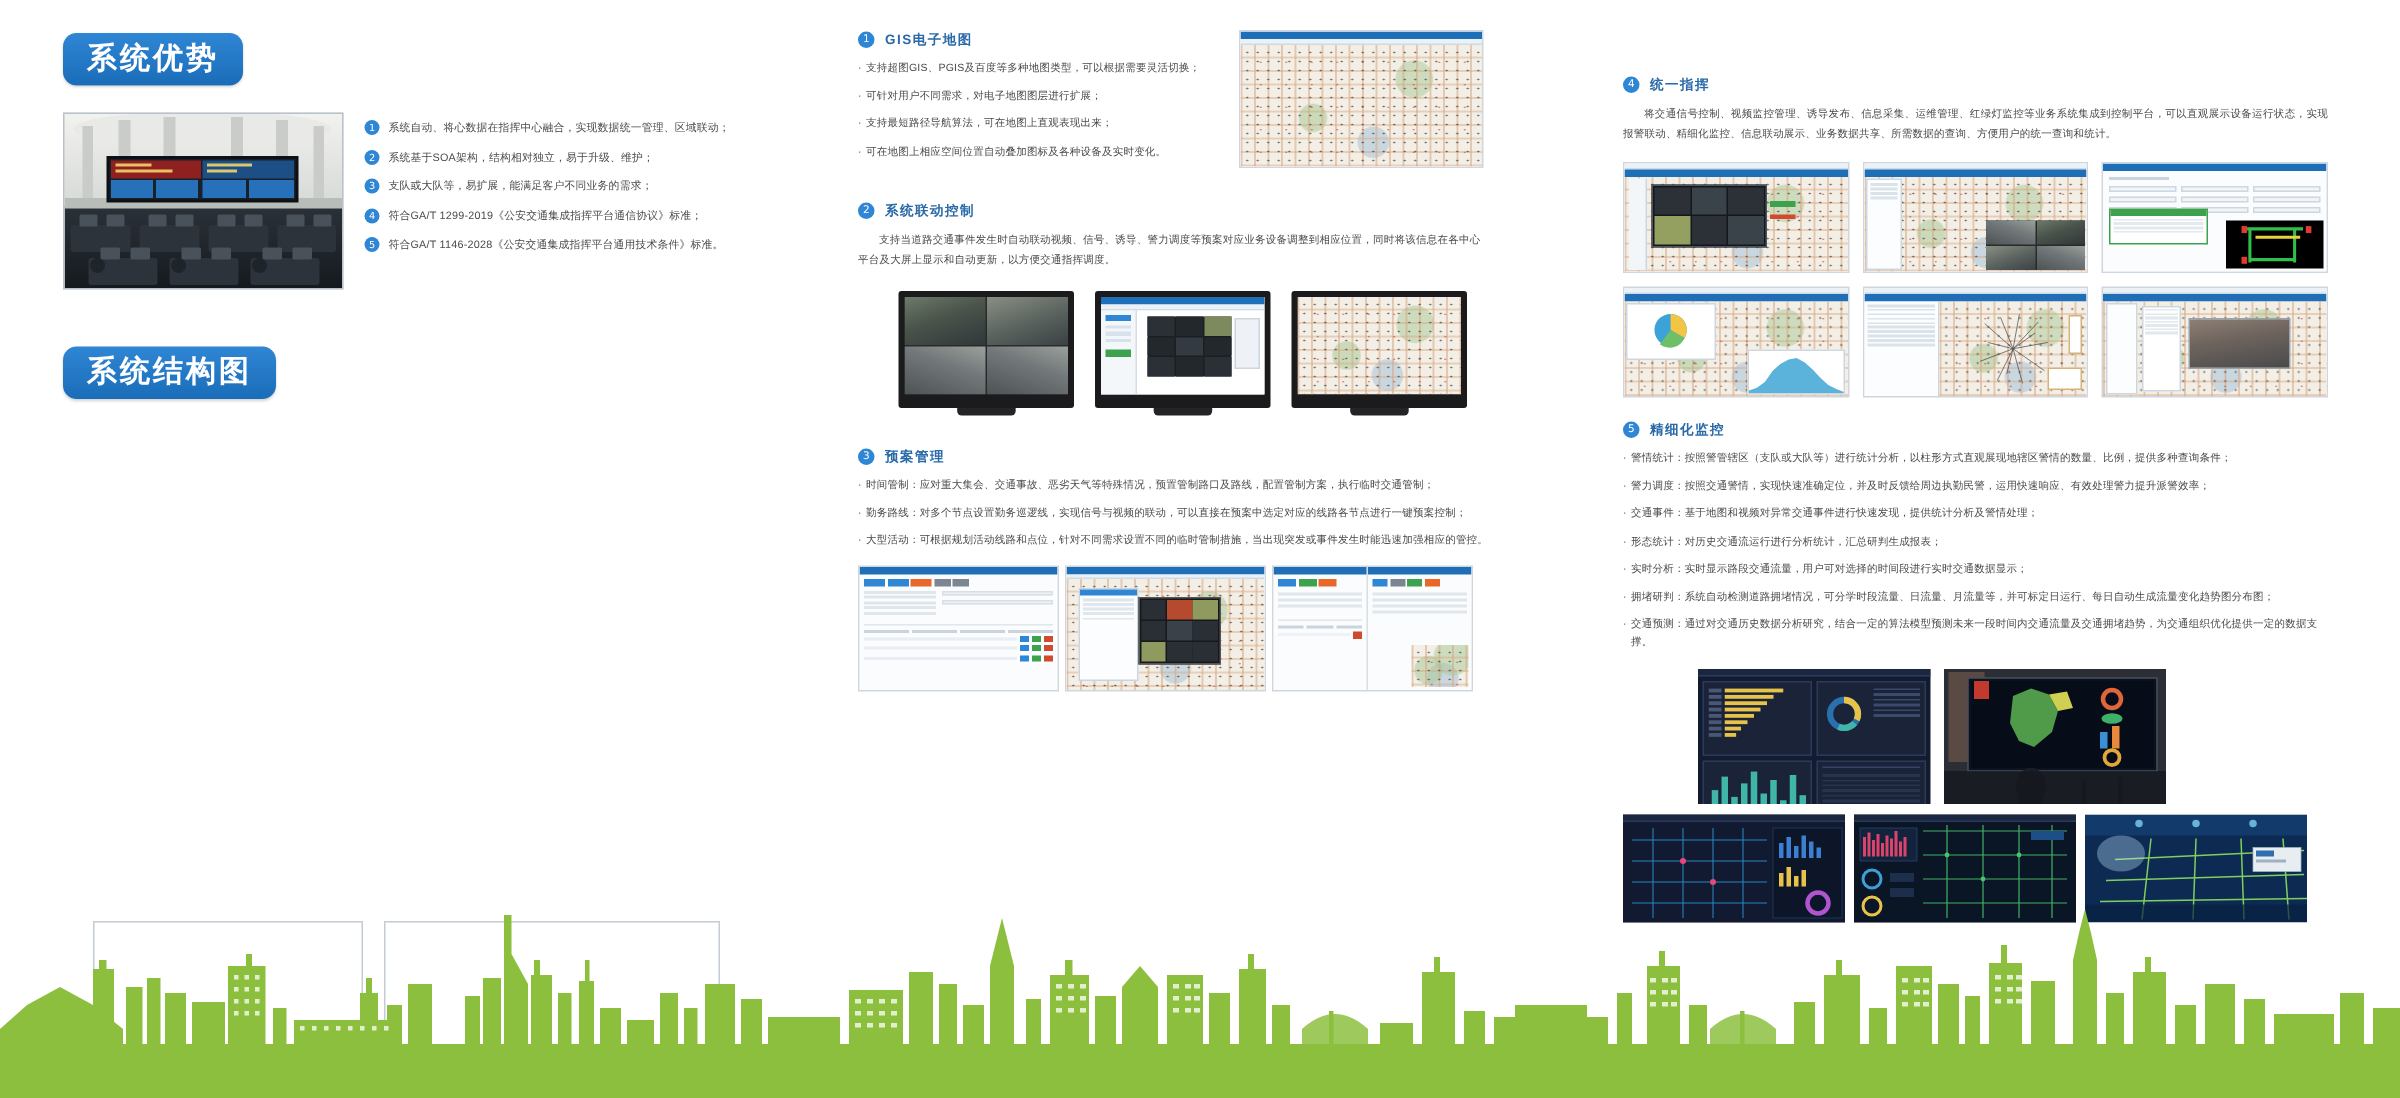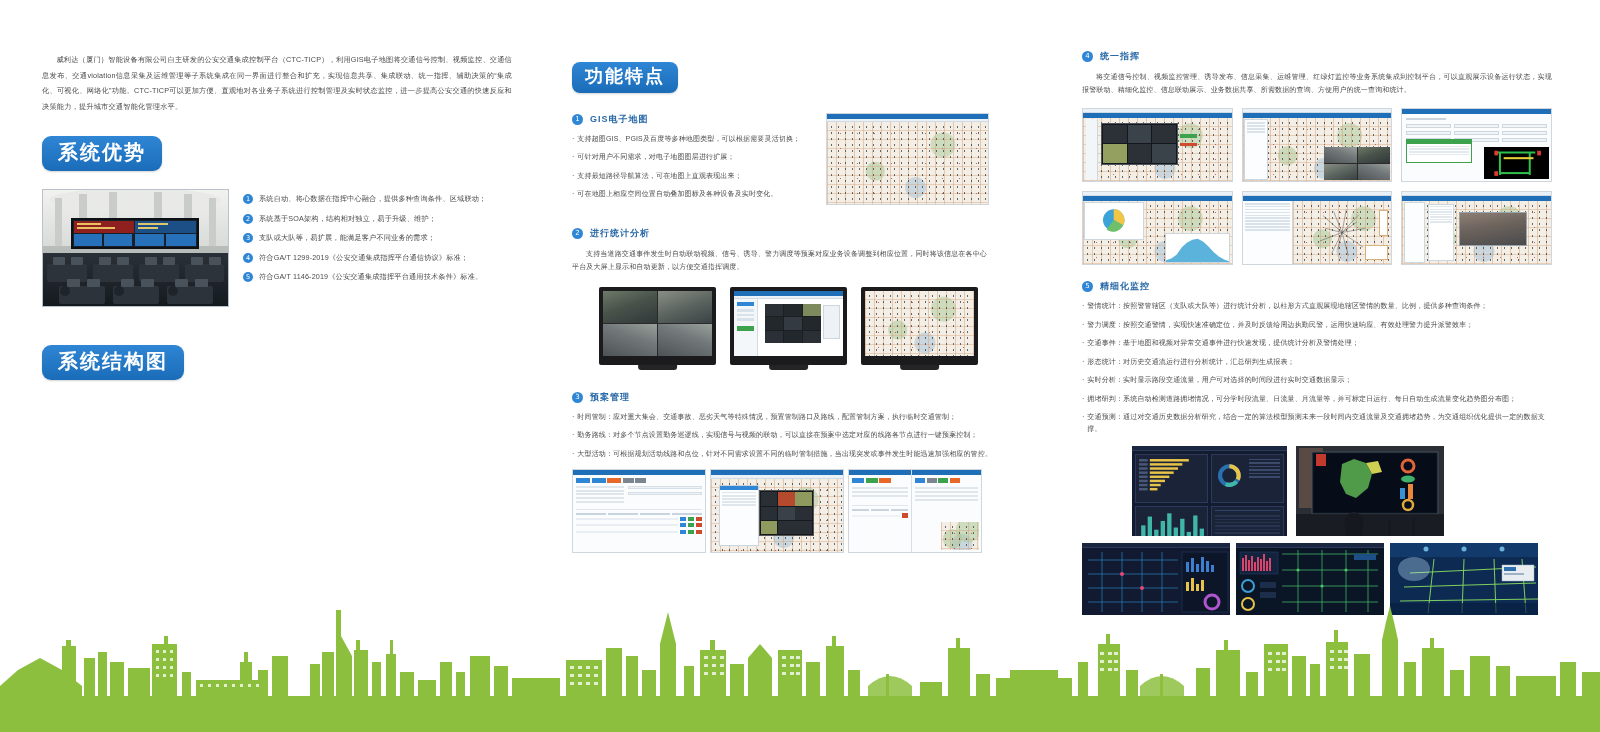--- a/index.html
+++ b/index.html
@@ -133,21 +133,20 @@
   .dark { background:#131b2e; position:relative; overflow:hidden; }
   .dark .dtb { height:5px; background:#1b2640; border-bottom:0.4px solid #2b3a5c; }
 </style>
 </head>
 <body>
 
 <div class="page">
 
   <div class="col col-left">
 
-    <p class="intro">威利达（厦门）智能设备有限公司自主研发的公安交通集成控制平台（CTC-TICP），利用GIS电子地图将交通信号控制、视频监控、交通信息发布、交通violation信息采集及运维管理等子系统集成在同一界面进行整合和扩充，实现信息共享、集成联动、统一指挥、辅助决策的“集成化、可视化、网络化”功能。CTC-TICP可以更加方便、直观地对各业务子系统进行控制管理及实时状态监控，进一步提高公安交通的快速反应和决策能力，提升城市交通智能化管理水平。</p>
 
     <div style="margin-top:22px;">
       <span class="pill">系统优势</span>
 
       <div style="display:flex; gap:14px; margin-top:18px;">
 
         <div class="ctrlroom photo">
           <svg width="185" height="116" viewBox="0 0 185 116">
             <defs>
               <linearGradient id="roomg" x1="0" y1="0" x2="0" y2="1">
@@ -220,37 +219,37 @@
               <circle cx="22" cy="101" r="5"></circle>
                 <circle cx="76" cy="101" r="5"></circle>
                 <circle cx="130" cy="101" r="5"></circle>
             </g>
           </svg>
         </div>
 
         <ul class="numlist" style="width:290px; padding-top:4px;">
           <li class="numrow">
             <span class="numbadge">1</span>
-            <span class="numtext">系统自动、将心数据在指挥中心融合，提供多种查询条件、区域联动；</span>
+            <span class="numtext">系统自动、将心数据在指挥中心融合，实现数据统一管理、区域联动；</span>
           </li>
           <li class="numrow">
             <span class="numbadge">2</span>
             <span class="numtext">系统基于SOA架构，结构相对独立，易于升级、维护；</span>
           </li>
           <li class="numrow">
             <span class="numbadge">3</span>
             <span class="numtext">支队或大队等，易扩展，能满足客户不同业务的需求；</span>
           </li>
           <li class="numrow">
             <span class="numbadge">4</span>
             <span class="numtext">符合GA/T 1299-2019《公安交通集成指挥平台通信协议》标准；</span>
           </li>
           <li class="numrow">
             <span class="numbadge">5</span>
-            <span class="numtext">符合GA/T 1146-2019《公安交通集成指挥平台通用技术条件》标准。</span>
+            <span class="numtext">符合GA/T 1146-2028《公安交通集成指挥平台通用技术条件》标准。</span>
           </li>
         </ul>
       </div>
     </div>
 
     <div style="margin-top:38px; position:relative; height:200px;text-decoration:underline;">
       <span class="pill">系统结构图</span>
 
       
       <div class="struct-left">
@@ -317,23 +316,20 @@
         
         
         
         
       </div>
     </div>
   </div>
 
   <div class="col col-mid">
 
-    <div style="margin-top:62px;">
-      <span class="pill small">功能特点</span>
-    </div>
 
     <div style="margin-top:20px; display:flex; gap:14px;">
       <div style="width:240px;">
         <div class="sec-head">
           <span class="sec-badge">1</span>
           <span class="sec-title">GIS电子地图</span>
         </div>
         <div class="dotrow">
           <span class="dotmark">·</span>
           <span class="dottext">支持超图GIS、PGIS及百度等多种地图类型，可以根据需要灵活切换；</span>
@@ -361,21 +357,21 @@
                 <div class="mapdots"></div>
               </div>
           </div>
         </div>
       </div>
     </div>
 
     <div style="margin-top:20px;">
       <div class="sec-head">
         <span class="sec-badge">2</span>
-        <span class="sec-title">进行统计分析</span>
+        <span class="sec-title">系统联动控制</span>
       </div>
       <p class="sec-para" style="width:415px;">支持当道路交通事件发生时自动联动视频、信号、诱导、警力调度等预案对应业务设备调整到相应位置，同时将该信息在各中心平台及大屏上显示和自动更新，以方便交通指挥调度。</p>
 
       <div style="position:relative; height:88px; margin-top:14px;">
         <div class="monitor" style="left:27px; top:0; width:117px; height:78px;">
           <div class="screen">
             <div class="cctvgrid" style="inset:0; grid-template-columns:1fr 1fr; grid-template-rows:1fr 1fr;">
               <div class="cctvcell"></div>
               <div class="cctvcell alt"></div>
               <div class="cctvcell road"></div>

